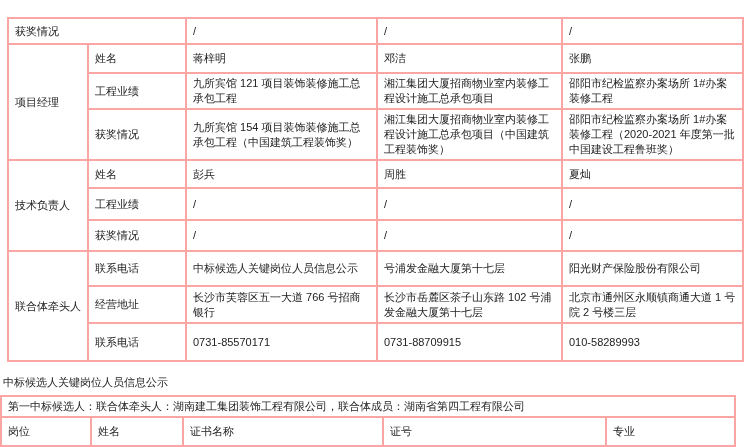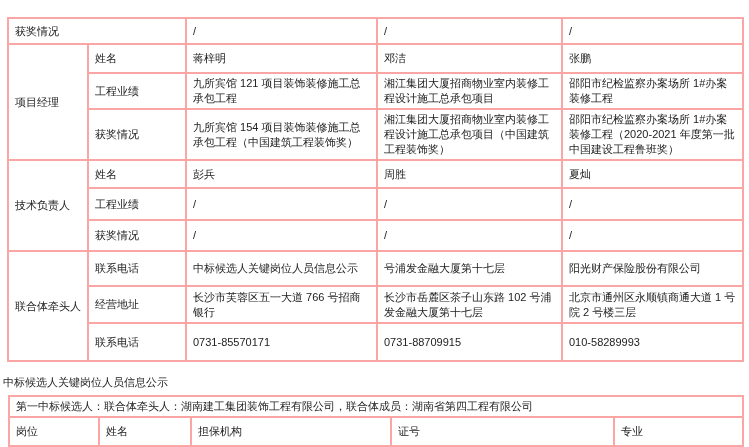--- a/index.html
+++ b/index.html
@@ -26,21 +26,21 @@
     line-height: 15px;
     overflow: hidden;
     text-align: left;
     word-break: break-all;
   }
   .t1 {
     left: 7px; top: 17px; width: 735px;
     border: 2px solid #2c2c2c;
   }
   .t2 {
-    left: 8px; top: 395px; width: 734px;
+    left: 0; top: 395px; width: 734px;
     border: 2px solid #2c2c2c;
   }
   tr.thick-top td { border-top: 2px solid #2c2c2c; }
   .r26 { height: 26px; } .r29 { height: 29px; } .r35 { height: 35px; }
   .r50 { height: 50px; } .r28 { height: 28px; } .r32 { height: 32px; }
   .r31 { height: 31px; } .r37 { height: 37px; } .r38 { height: 38px; }
   .r20 { height: 20px; } .r25 { height: 29px; }
   .heading {
     position: absolute;
     left: 3px; top: 375px;
@@ -141,20 +141,20 @@
         <col style="width:223px">
         <col style="width:129px">
     </colgroup>
     <tbody>
       <tr class="r20">
         <td colspan="5">第一中标候选人：联合体牵头人：湖南建工集团装饰工程有限公司，联合体成员：湖南省第四工程有限公司</td>
       </tr>
       <tr class="r25">
         <td>岗位</td>
         <td>姓名</td>
-        <td>担保机构</td>
+        <td>证书名称</td>
         <td>证号</td>
         <td>专业</td>
       </tr>
     </tbody>
   </table>
 
 </div>
 
 </body></html>

